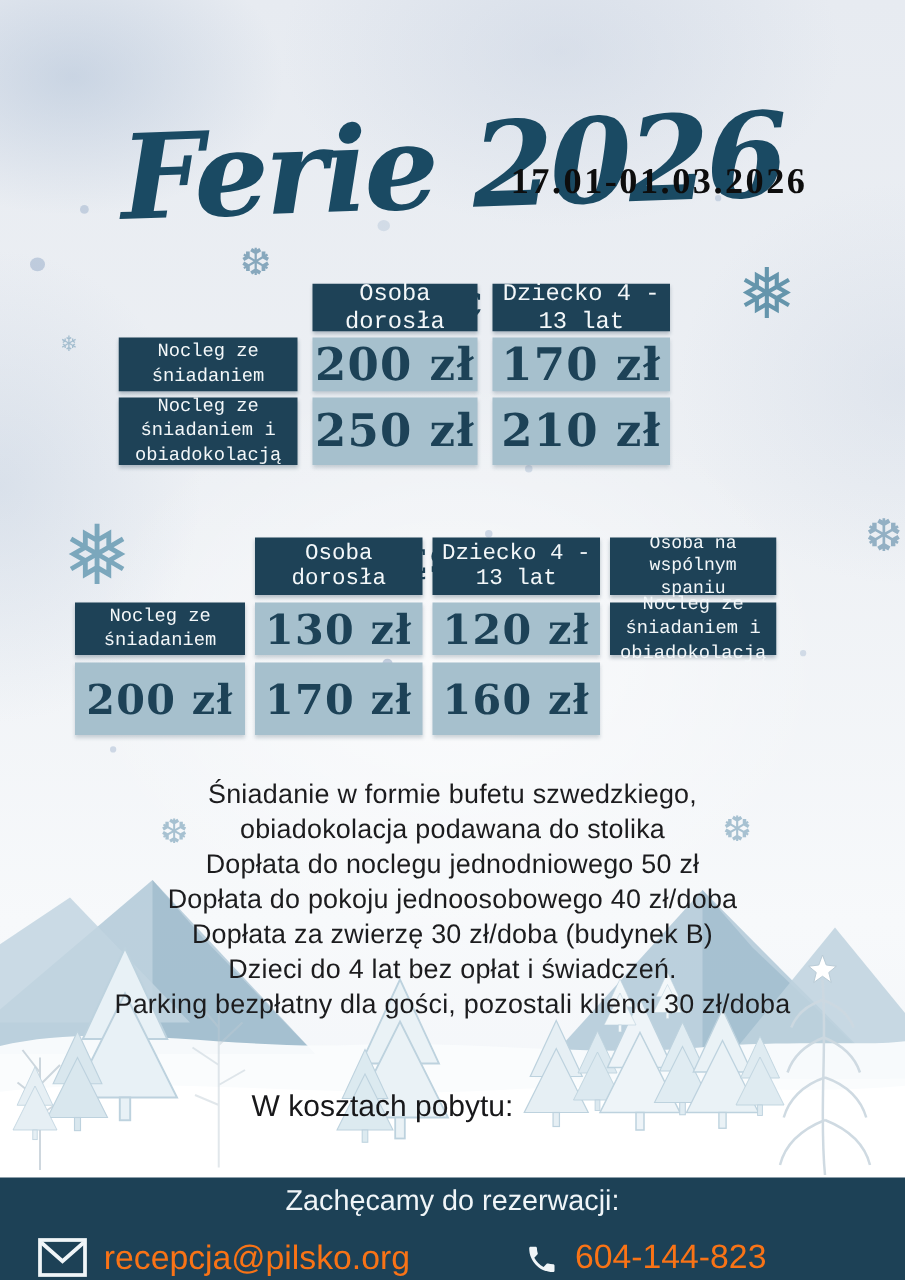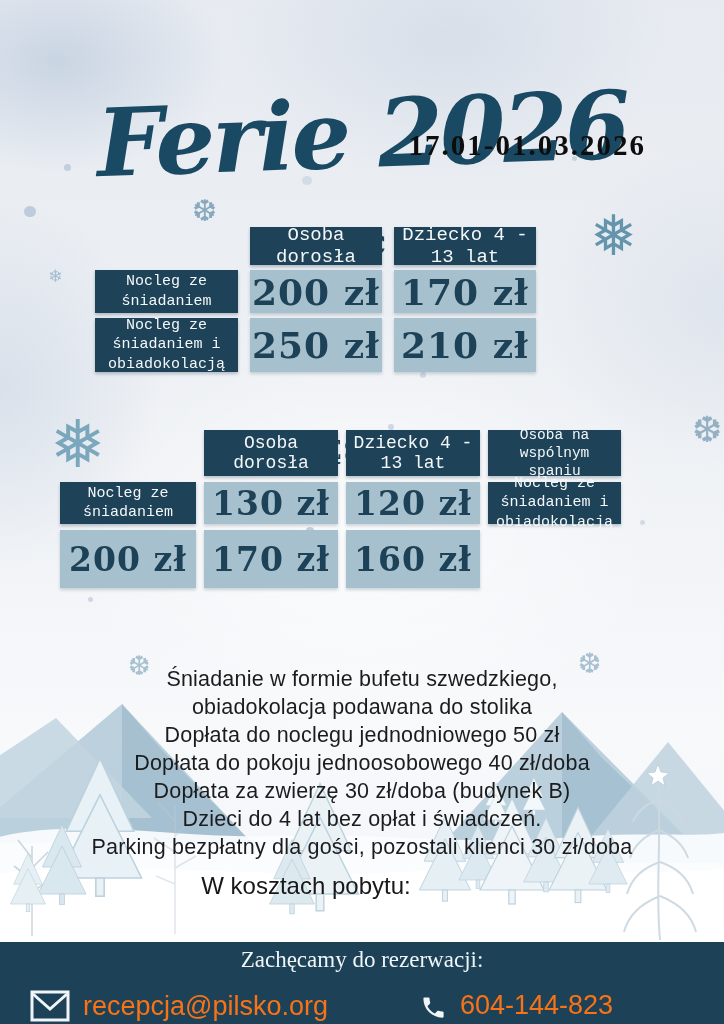--- a/index.html
+++ b/index.html
@@ -50,34 +50,34 @@
     font-family:"DejaVu Serif",serif;font-weight:700;font-size:36px;letter-spacing:1px;
     box-shadow:0 2px 3px rgba(25,55,75,.2);
   }
   .table-b .hcell{font-size:18px;}
   .table-b .hcell.small{font-size:14.5px;line-height:1.25;padding:2px 4px;box-sizing:border-box;}
   .table-b .vcell{font-size:33px;}
 
   .notes{
     position:absolute;top:621px;left:0;width:724px;text-align:center;
     font-family:"Liberation Sans",sans-serif;font-weight:300;font-size:21.5px;
-    color:#1c1c1e;line-height:28px;letter-spacing:.2px;margin-top:44px;
+    color:#1c1c1e;line-height:28px;letter-spacing:.2px;
   }
   .notes p{margin:0;}
   .incl-h{
     position:absolute;top:872px;left:0;width:612px;text-align:center;
     font-family:"Liberation Sans",sans-serif;font-weight:300;font-size:24px;color:#18181a;
   }
   .incl-line{
     position:absolute;top:903px;left:0;width:724px;text-align:center;
     font-family:"Liberation Sans",sans-serif;font-weight:300;font-size:21px;color:#1c1c1e;
   }
 
   .footer{position:absolute;left:0;top:942px;width:724px;height:82px;background:#1d4156;}
-  .cta{position:absolute;top:5px;left:0;width:724px;text-align:center;font-size:23px;color:#f0f5f8;font-family:Liberation Serif, serif;}
+  .cta{position:absolute;top:5px;left:0;width:724px;text-align:center;font-size:23px;color:#f0f5f8;}
   .contact{position:absolute;top:48px;display:flex;align-items:flex-end;gap:13px;color:#f97316;font-size:27px;}
   .email{left:30px;}
   .phone{left:420px;}
 
   .landscape{position:absolute;left:0;top:688px;width:724px;height:256px;}
 </style>
 </head>
 <body>
 
 <div class="poster">

